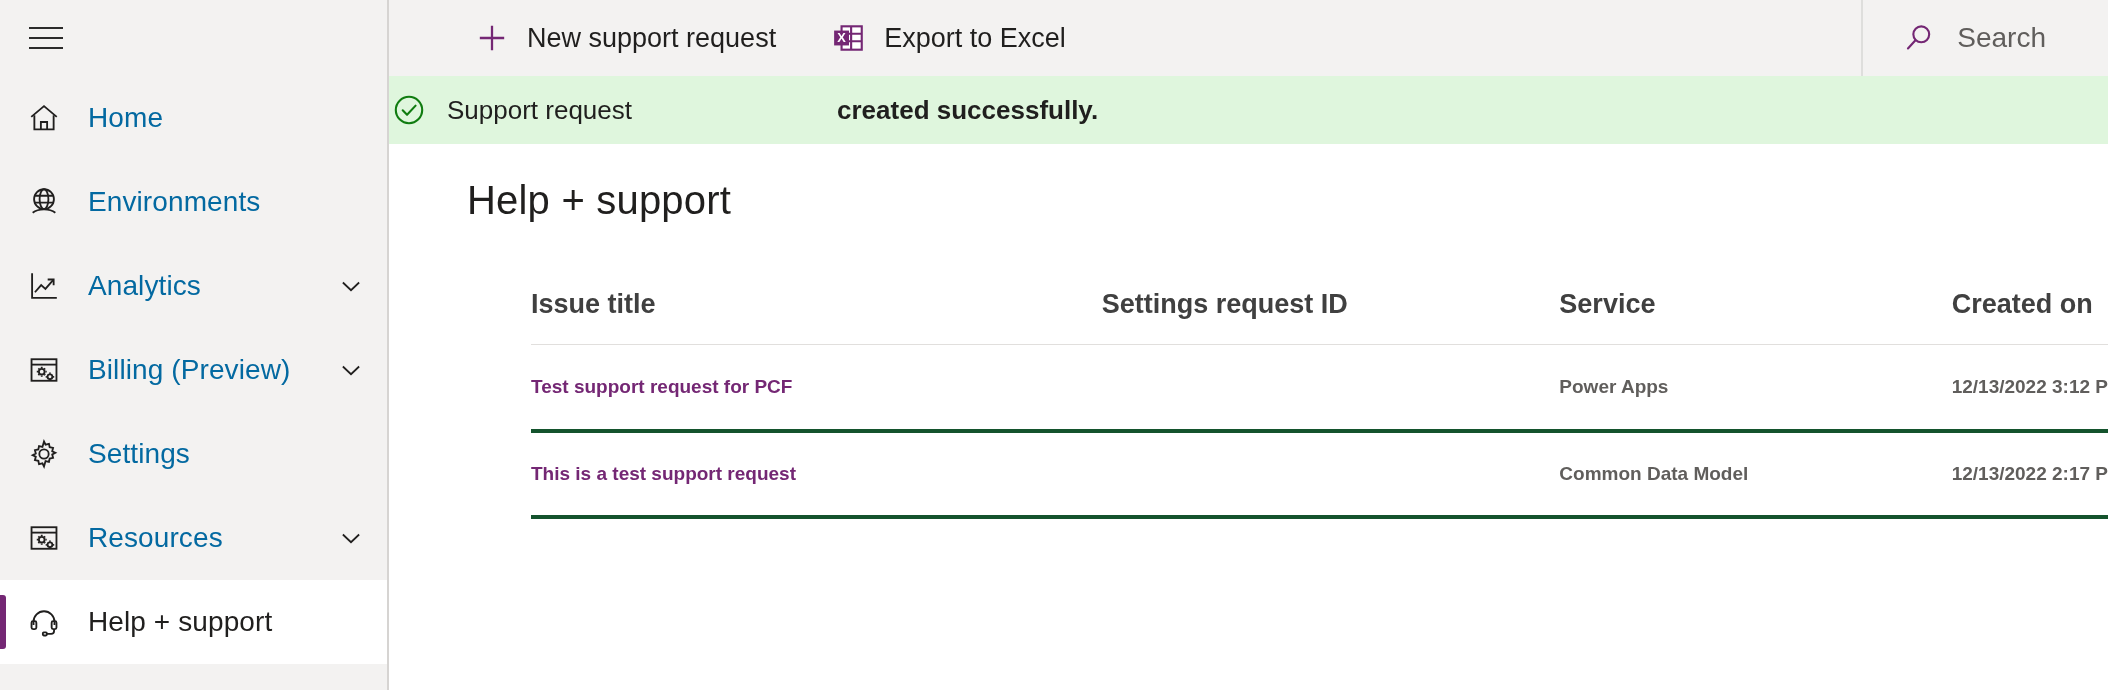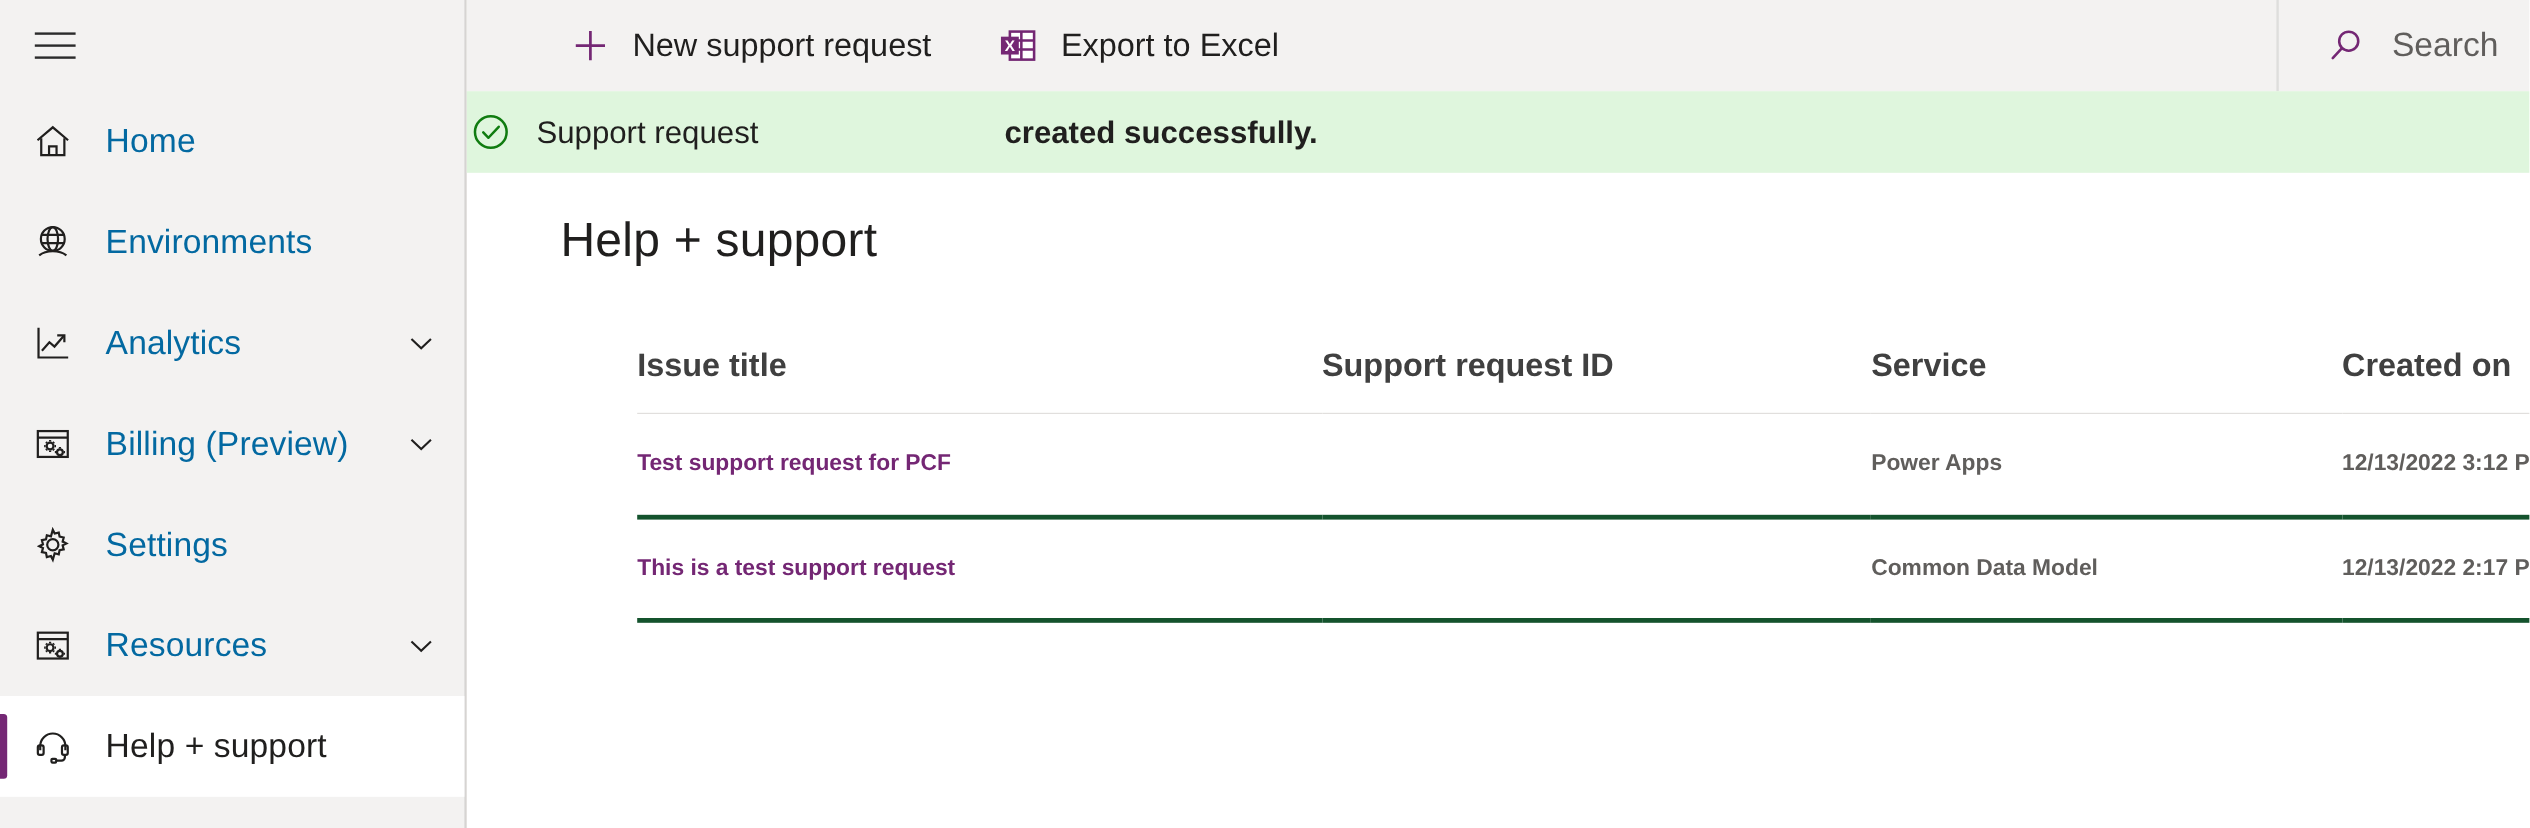--- a/index.html
+++ b/index.html
@@ -162,21 +162,21 @@
 
   
   #search-zone {
     position: absolute;
     right: 0;
     top: 0;
     height: 76px;
     display: flex;
     align-items: center;
     padding-left: 36px;
-    padding-right: 26px;
+    padding-right: 62px;
     border-left: 2px solid #dededc;
     cursor: text;
   }
   #search-icon-wrap {
     width: 40px;
     min-width: 40px;
     height: 40px;
     display: flex;
     align-items: center;
     justify-content: center;
@@ -451,21 +451,21 @@
       <table id="table">
         <colgroup>
           <col class="col-title">
           <col class="col-id">
           <col class="col-svc">
           <col class="col-date">
         </colgroup>
         <thead>
           <tr>
             <th>Issue title</th>
-            <th>Support request ID</th>
+            <th>Settings request ID</th>
             <th>Service</th>
             <th>Created on</th>
           </tr>
         </thead>
         <tbody>
           <tr>
             <td>
               <span class="issue-link">Test support request for PCF</span>
             </td>
             <td></td>

